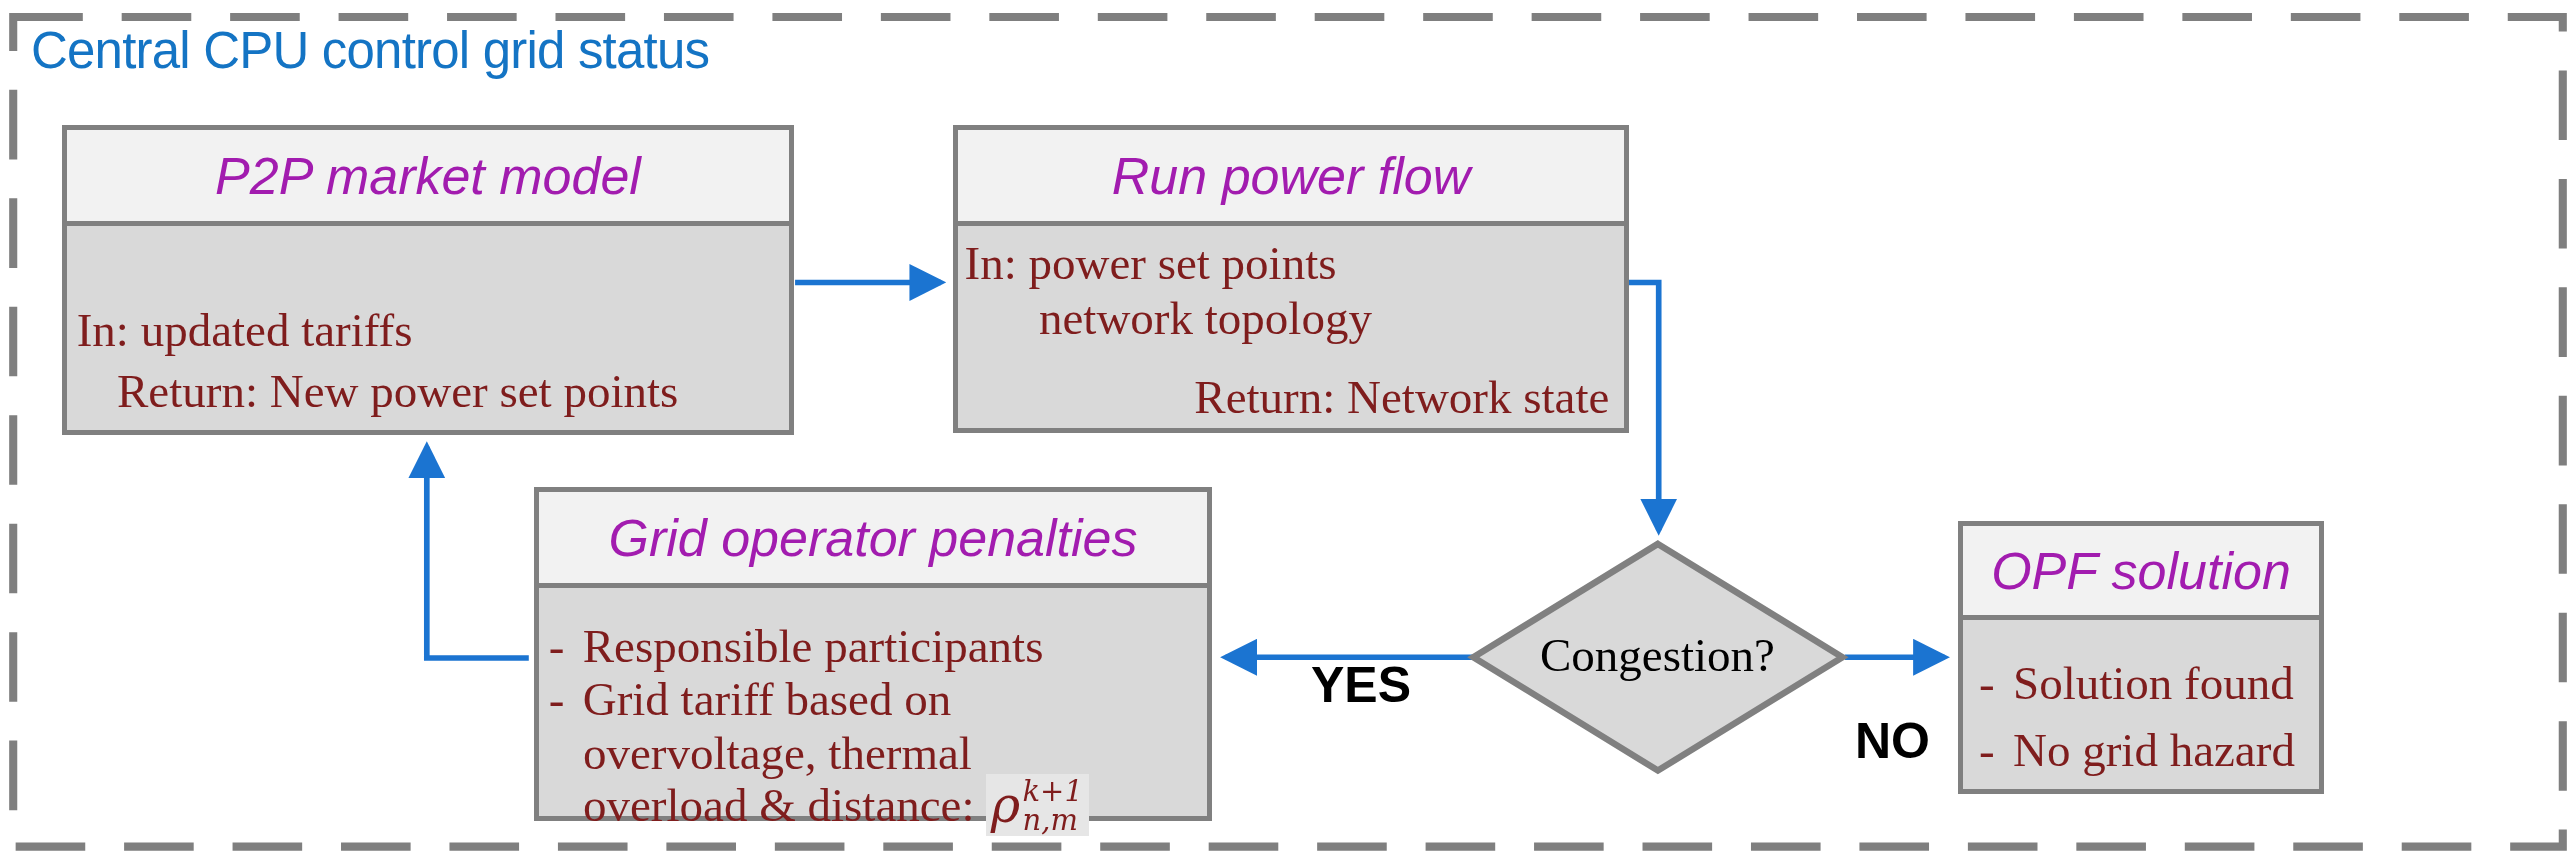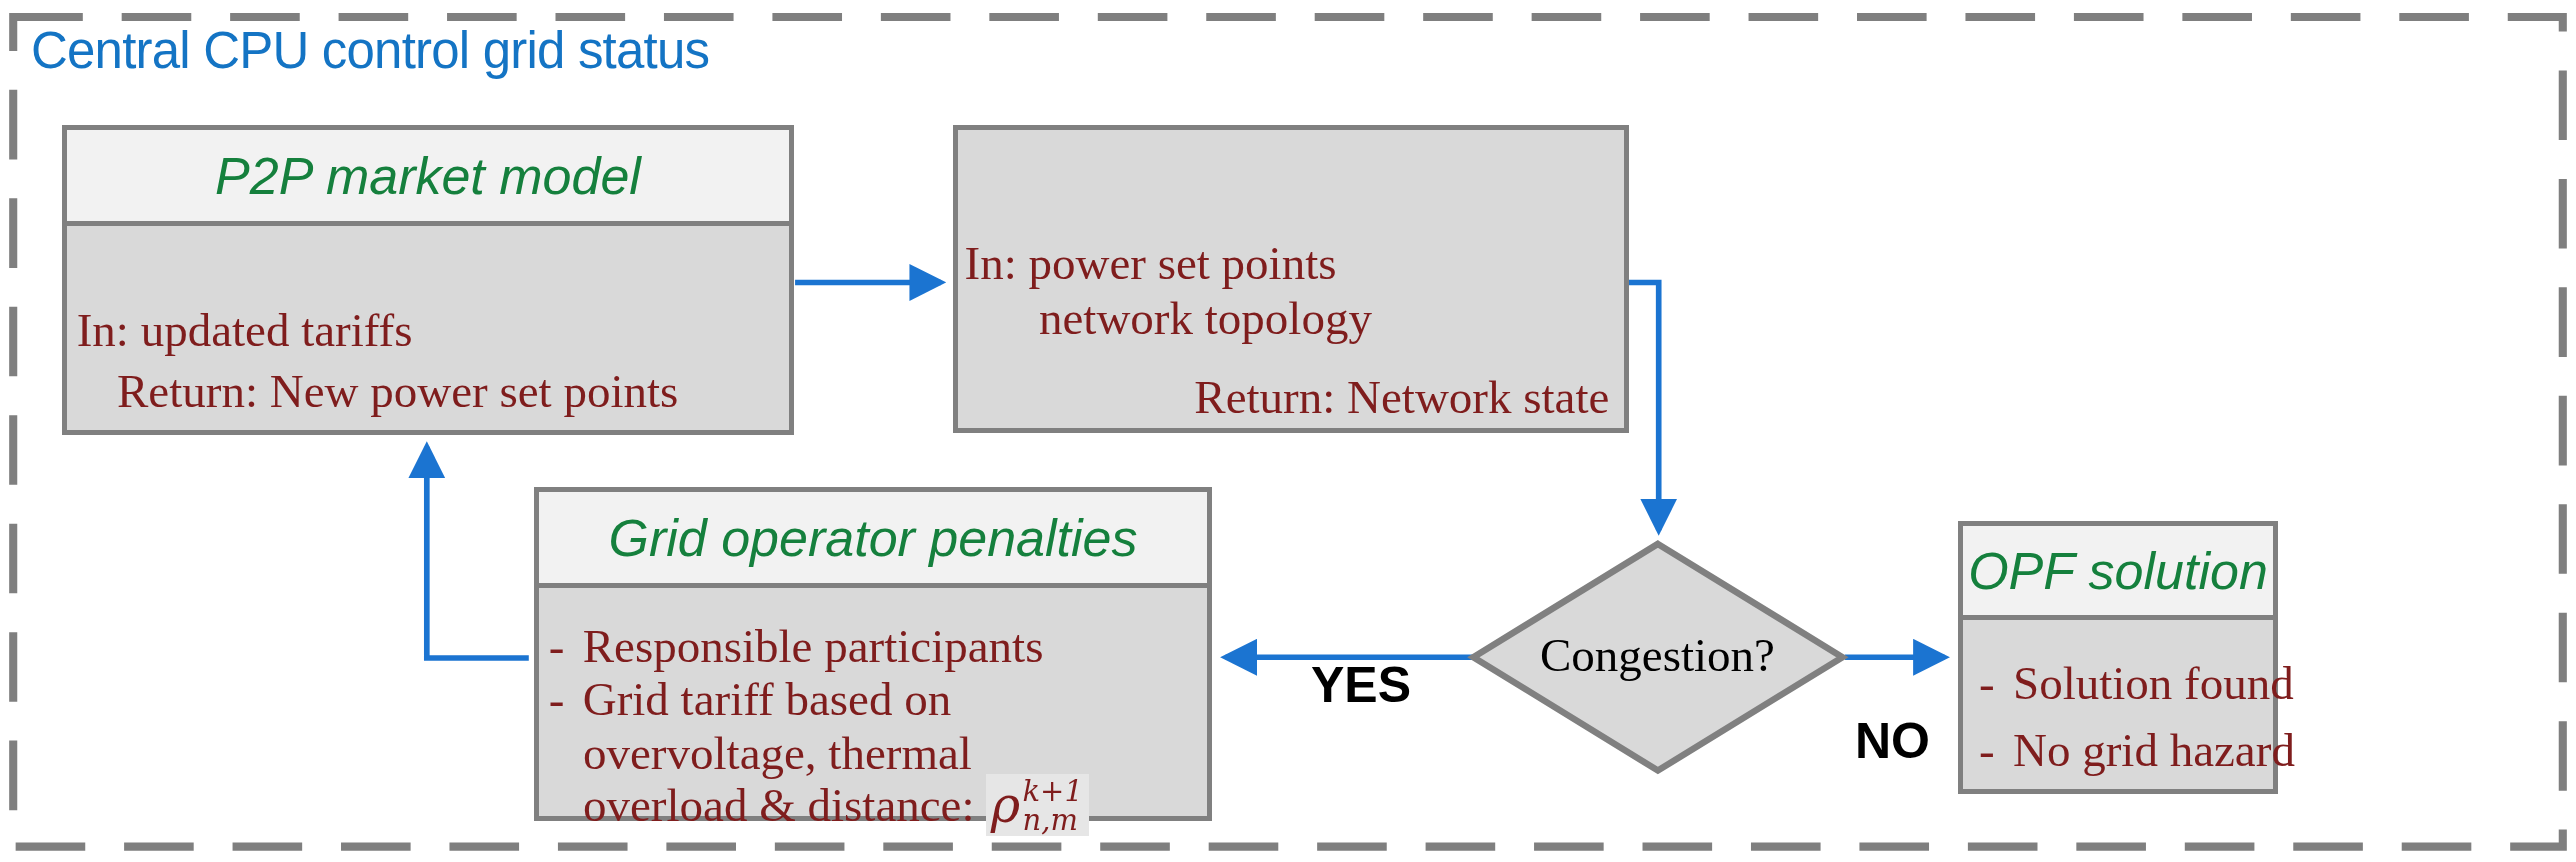--- a/index.html
+++ b/index.html
@@ -18,21 +18,21 @@
     color:#1474c4;white-space:nowrap;
   }
   .box{
     position:absolute;box-sizing:border-box;
     border:5.7px solid #808080;background:#d9d9d9;
   }
   .box-header{
     position:absolute;left:0;right:0;top:0;
     background:#f2f2f2;border-bottom:5.7px solid #808080;
     display:flex;align-items:center;justify-content:center;
-    color:#15803d;font-style:italic;font-size:52px;
+    color:#a21caf;font-style:italic;font-size:52px;
     white-space:nowrap;
   }
   .bodytext{
     position:absolute;
     font-family:"Liberation Serif",serif;
     font-size:47px;line-height:1.12;color:#7f1d1d;white-space:nowrap;
   }
   .bullet-line{display:flex;}
   .dash{width:34px;flex:0 0 34px;font-family:"Liberation Serif",serif;}
   .right-align{text-align:right;}
@@ -90,20 +90,23 @@
 
   <div class="box" style="left:62px;top:125px;width:732px;height:310px;">
     <div class="box-header" style="height:91px;">
       <span>P2P market model</span>
     </div>
     <div class="bodytext" style="left:9.7px;top:174px;">In: updated tariffs</div>
     <div class="bodytext" style="left:50px;top:235px;">Return: New power set points</div>
   </div>
 
   <div class="box" style="left:953px;top:125px;width:676px;height:308px;">
+    <div class="box-header" style="height:91px;">
+      <span>Run power flow</span>
+    </div>
     <div class="bodytext" style="left:6.5px;top:107px;">In: power set points</div>
     <div class="bodytext" style="left:81px;top:162px;">network topology</div>
     <div class="bodytext right-align" style="right:14.6px;top:241px;">Return: Network state</div>
   </div>
 
   <div class="box" style="left:534px;top:487px;width:678px;height:334px;">
     <div class="box-header" style="height:91px;text-align:center;">
       <span>Grid operator penalties</span>
     </div>
     <div class="bodytext bullet-line" style="left:9.7px;top:128px;">
@@ -120,21 +123,21 @@
       <span class="formula">
         <span class="base">ρ</span>
         <span class="scripts">
           <span>k+1</span>
           <span>n,m</span>
         </span>
       </span>
     </div>
   </div>
 
-  <div class="box" style="left:1958px;top:521px;width:320px;height:273px;">
+  <div class="box" style="left:1958px;top:521px;width:366px;height:273px;">
     <div class="box-header" style="height:89px;">
       <span>OPF solution</span>
     </div>
     <div class="bodytext bullet-line" style="left:16px;top:131px;">
       <span class="dash">-</span>
       <span>Solution found</span>
     </div>
     <div class="bodytext bullet-line" style="left:16px;top:198px;">
       <span class="dash">-</span>
       <span>No grid hazard</span>

